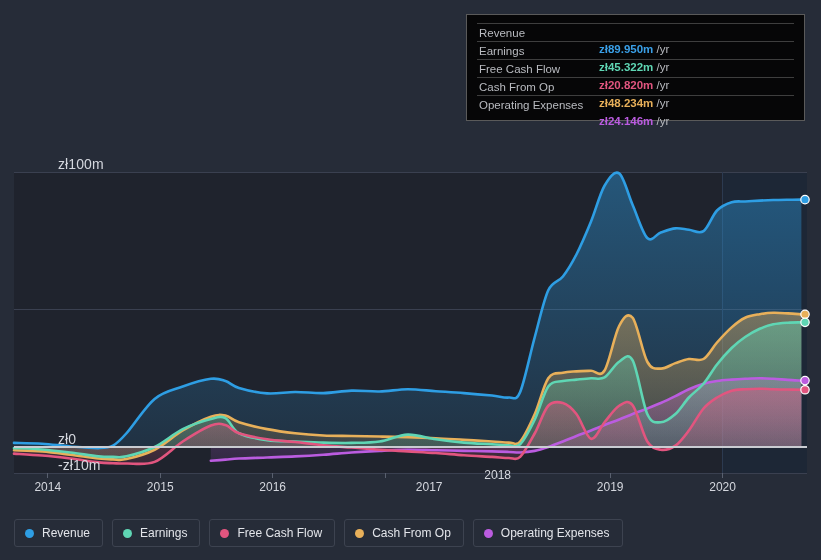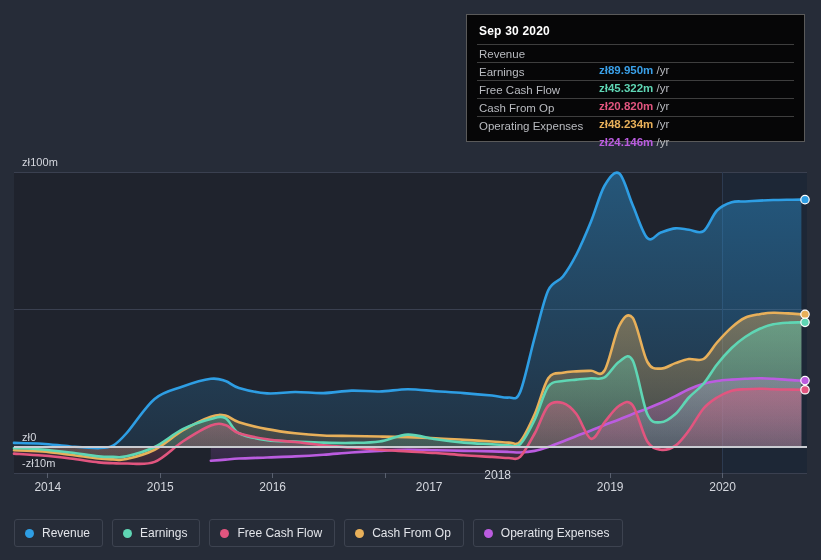--- a/index.html
+++ b/index.html
@@ -13,24 +13,25 @@
     position:relative;
   }
   #root{position:absolute;inset:0;}
 
   
   .plot-wrap{position:absolute;left:0;top:0;width:821px;height:505px;}
   .plot-svg{position:absolute;left:0;top:0;}
 
   .ylabel{
     position:absolute;
-    font-size:11px;
+    font-size:14px;
     color:#d4d7de;
     letter-spacing:.1px;
     white-space:nowrap;
+    margin-left:36px;
   }
   .xlabel{
     position:absolute;
     font-size:12px;
     color:#d4d7de;
     text-align:left;
     transform:translateX(-50%);
     white-space:nowrap;
   }
 
@@ -178,21 +179,20 @@
       <div class="xlabel" style="left: 47.7447px; top: 480px;">2014</div>
       <div class="xlabel" style="left: 160.227px; top: 480px;">2015</div>
       <div class="xlabel" style="left: 272.709px; top: 480px;">2016</div>
       <div class="xlabel" style="left: 385.191px; top: 480px; margin-left: 44px;">2017</div>
       <div class="xlabel" style="left: 497.674px; top: 468px;">2018</div>
       <div class="xlabel" style="left: 610.156px; top: 480px;">2019</div>
       <div class="xlabel" style="left: 722.638px; top: 480px;">2020</div>
     </div>
 
   <div class="tooltip">
-    <div class="tt-title">Sep 30 2020</div>
     <div id="tt-rows">
         <div class="tt-row">
           <div class="tt-label">Revenue</div>
           <div class="tt-val"><b style="color: rgb(58, 160, 232);">zł89.950m</b> <span class="tt-unit">/yr</span></div>
         </div>
         <div class="tt-row">
           <div class="tt-label">Earnings</div>
           <div class="tt-val"><b style="color: rgb(95, 214, 180);">zł45.322m</b> <span class="tt-unit">/yr</span></div>
         </div>
         <div class="tt-row">

